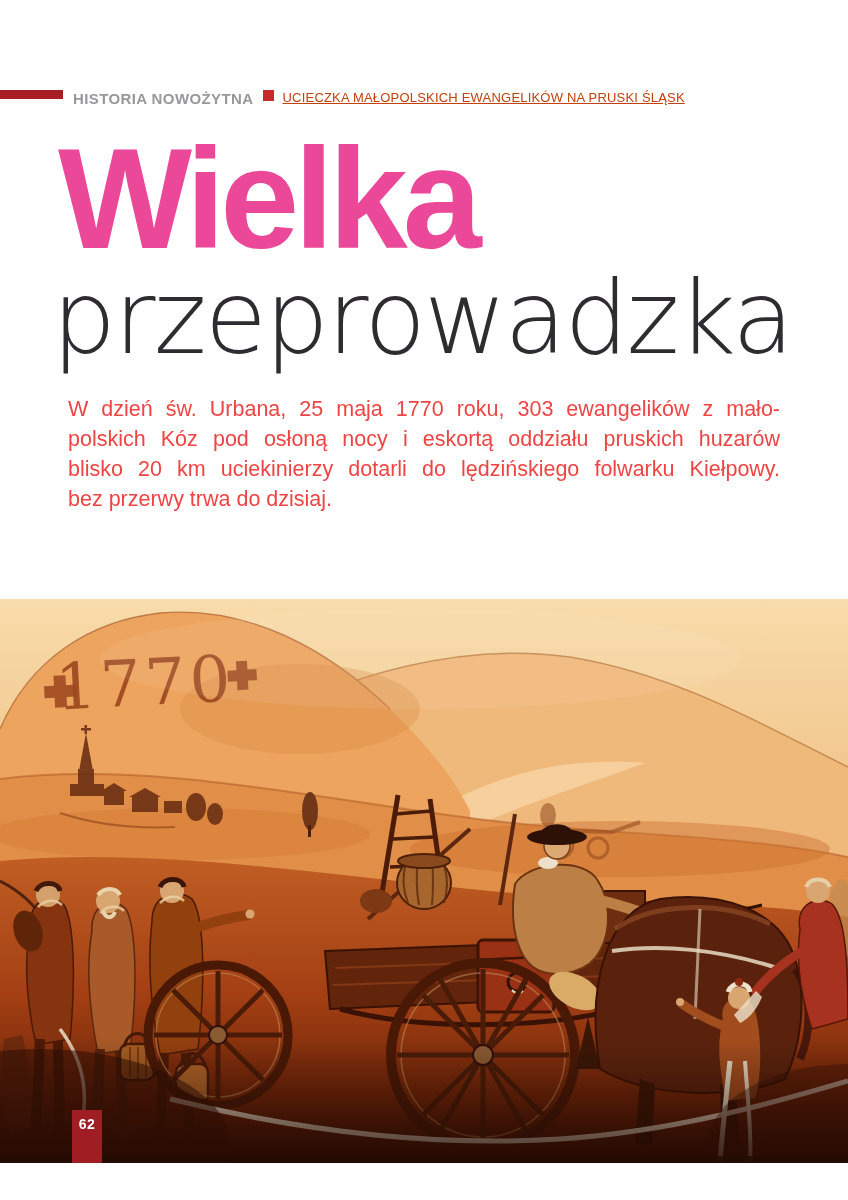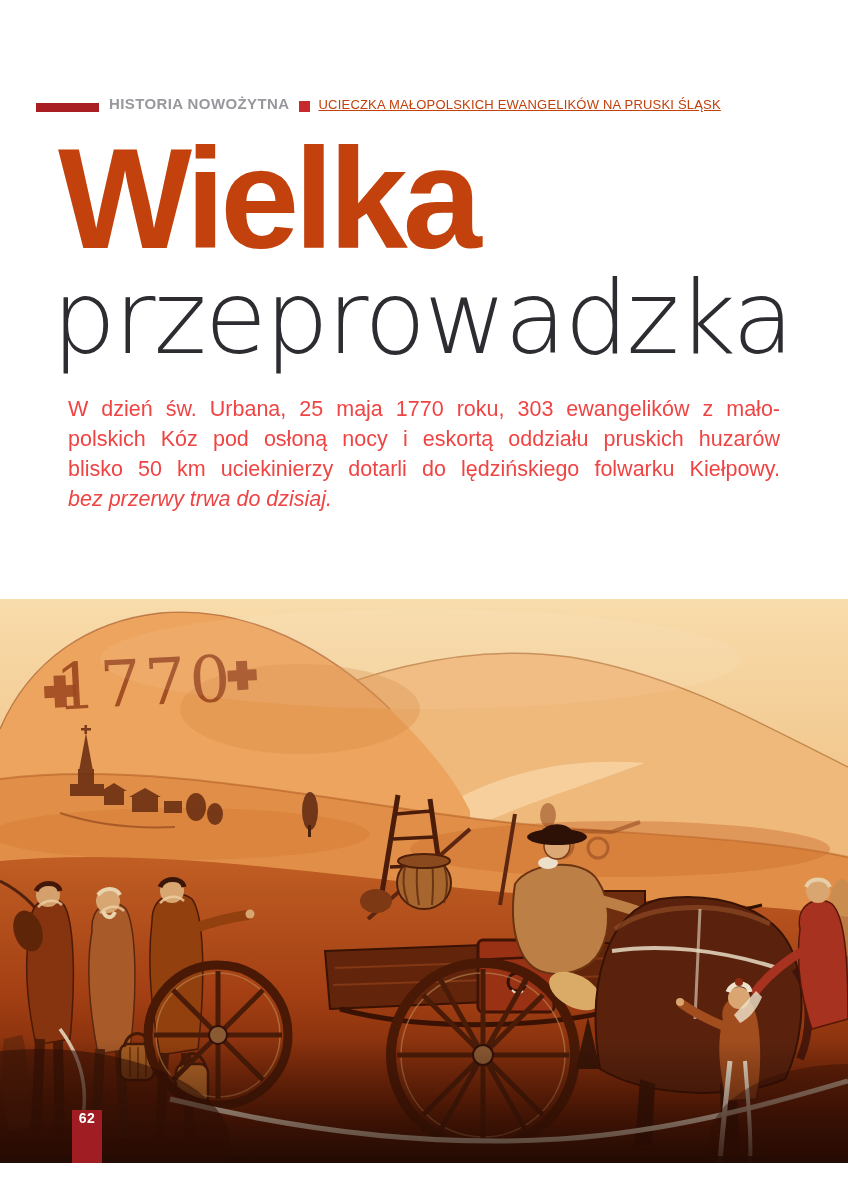--- a/index.html
+++ b/index.html
@@ -1,47 +1,47 @@
 <!DOCTYPE html>
 <html><head>
 <meta charset="utf-8">
 <style>
   html,body{margin:0;padding:0;background:#e8e8e8;}
   .page{
     position:relative;width:848px;height:1200px;background:#ffffff;
     overflow:hidden;font-family:"Liberation Sans",sans-serif;margin:0 auto;
   }
   
-  .kicker{position:absolute;left:0;top:90px;height:22px;display:flex;align-items:flex-end;padding-left:36px;}
+  .kicker{position:absolute;left:0;top:90px;height:22px;display:flex;align-items:flex-start;}
   .kicker-bar{width:63px;height:9px;background:#a81e23;margin-right:10px;flex:0 0 auto;}
   .kicker-section{font-size:15px;font-weight:bold;letter-spacing:.4px;color:#98979c;white-space:nowrap;}
   .kicker-square{width:11px;height:11px;background:#c62a2c;margin:0 9px;flex:0 0 auto;}
   .kicker-topic{font-size:13px;font-weight:400;letter-spacing:.2px;color:#c2410c;white-space:nowrap;text-decoration:underline;}
   
   .title-red{
     position:absolute;left:58px;top:128px;margin:0;
-    font-size:142px;line-height:1;font-weight:900;letter-spacing:-5px;color:#c2410c;
+    font-size:142px;line-height:1;font-weight:900;letter-spacing:-5px;color:#ec4899;
   }
   .title-thin{
     position:absolute;left:52px;top:268px;margin:0;
     font-family:"DejaVu Sans","Liberation Sans",sans-serif;
     font-size:101px;line-height:1;font-weight:200;letter-spacing:-2px;color:#2e2c31;
   }
   
   .lead{position:absolute;left:68px;top:394px;width:712px;
     font-size:21.5px;line-height:30px;color:#ef4444;font-weight:500;}
   .lead .ln{text-align:justify;text-align-last:justify;}
-  .lead .ln.last{text-align:left;text-align-last:left;font-style:italic;}
+  .lead .ln.last{text-align:left;text-align-last:left;}
   
   .painting{position:absolute;left:0;top:599px;width:848px;height:564px;}
   .painting svg{display:block;}
   
   .page-tab{
     position:absolute;left:72px;top:1110px;width:30px;height:53px;background:#9f1d23;
-    color:#ffffff;font-size:14px;font-weight:bold;text-align:center;
+    color:#ffffff;font-size:14px;font-weight:bold;text-align:center;padding-top:6px;
     box-sizing:border-box;z-index:5;letter-spacing:.5px;
   }
 </style>
 </head>
 <body>
 
 <div class="page">
 
   <div class="kicker">
     <div class="kicker-bar"></div>
@@ -49,21 +49,21 @@
     <span class="kicker-square"></span>
     <span class="kicker-topic">UCIECZKA MAŁOPOLSKICH EWANGELIKÓW NA PRUSKI ŚLĄSK</span>
   </div>
 
   <h1 class="title-red">Wielka</h1>
   <h2 class="title-thin">przeprowadzka</h2>
 
   <div class="lead">
     <div class="ln">W dzień św. Urbana, 25 maja 1770 roku, 303 ewangelików z mało-</div>
     <div class="ln">polskich Kóz pod osłoną nocy i eskortą oddziału pruskich huzarów</div>
-    <div class="ln">blisko 50 km uciekinierzy dotarli do lędzińskiego folwarku Kiełpowy.</div>
+    <div class="ln">blisko 20 km uciekinierzy dotarli do lędzińskiego folwarku Kiełpowy.</div>
     <div class="ln last">bez przerwy trwa do dzisiaj.</div>
   </div>
 
   <div class="painting">
     <svg width="848" height="564" viewBox="0 0 848 564" xmlns="http://www.w3.org/2000/svg">
       <defs>
         <linearGradient id="sky" x1="0" y1="0" x2="0" y2="1">
           <stop offset="0" stop-color="#f8dcab"></stop>
             <stop offset="1" stop-color="#f0c185"></stop>
         </linearGradient>

